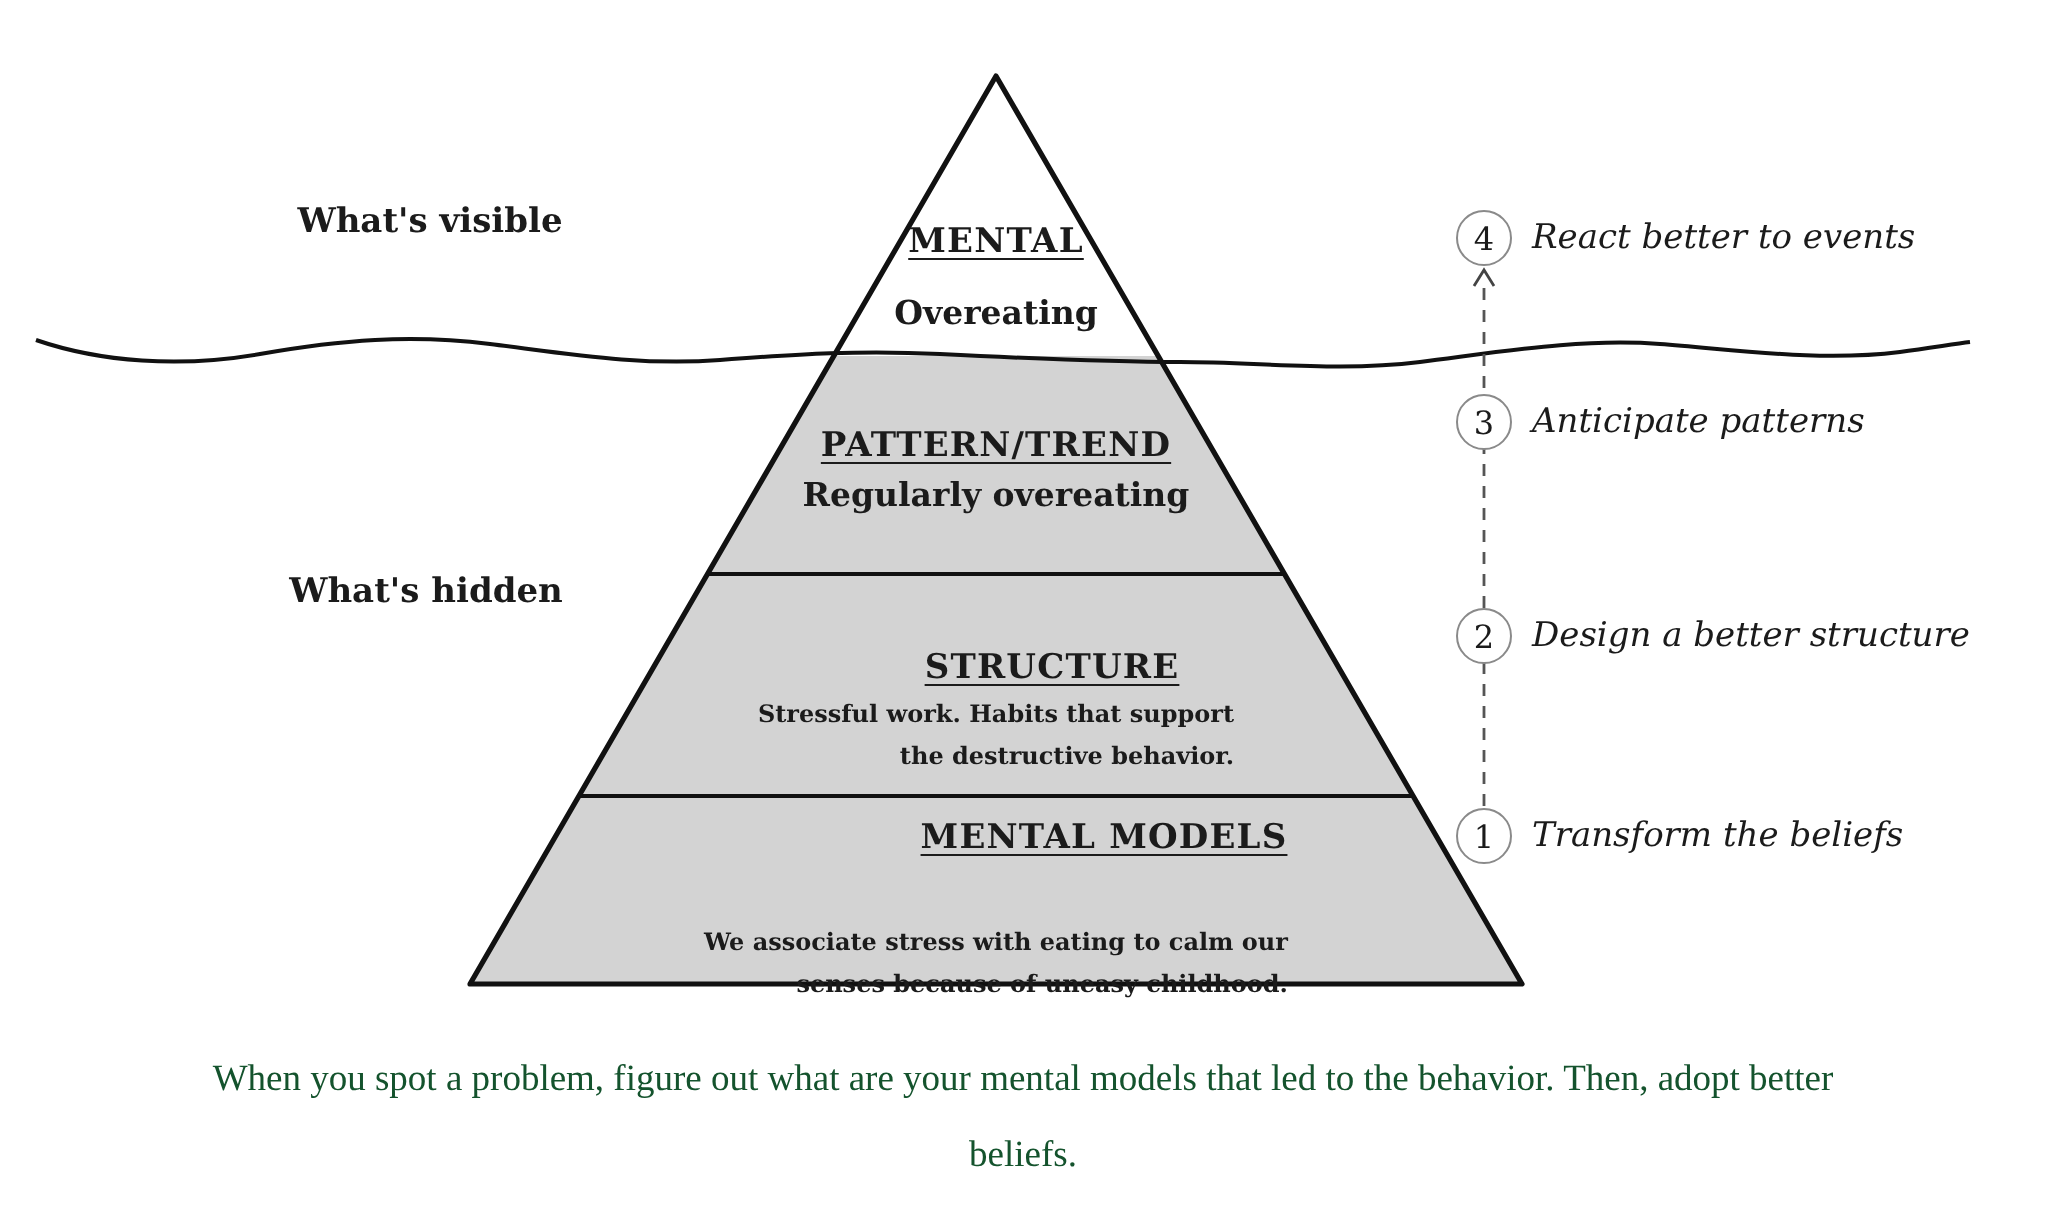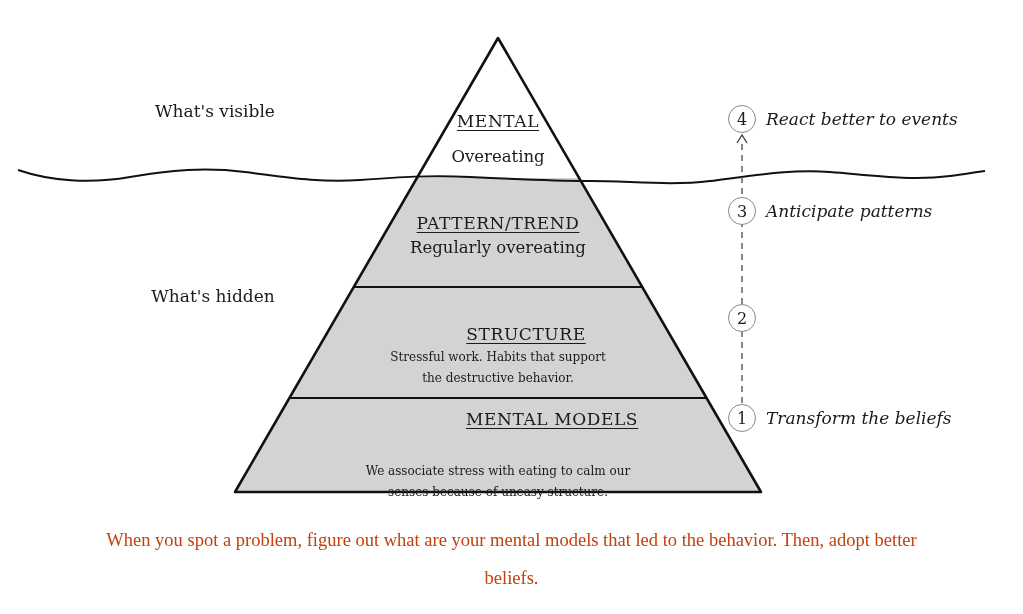--- a/index.html
+++ b/index.html
@@ -6,35 +6,35 @@
   .canvas{
     position:relative;
     width:1023px;height:614px;
     background:#ffffff;
     font-family:"DejaVu Serif", serif;
     color:#1b1b1b;
     overflow:hidden;
   }
   .layer-svg{position:absolute;left:0;top:0;z-index:0;}
   .abs{position:absolute;z-index:2;}
-  .ctr{transform:translateX(-50%);text-align:center;white-space:nowrap;}
+  .ctr{transform:translateX(-50%);text-align:right;white-space:nowrap;font-weight:bold;}
   .lvl-title{font-size:17px;letter-spacing:.6px;text-decoration:underline;text-underline-offset:3px;}
   .lvl-body{font-size:16.5px;}
   .lvl-body2{font-size:12px;line-height:21px;white-space:nowrap;}
   .side-label{font-size:17px;}
   .lev-row{position:absolute;z-index:2;display:flex;align-items:center;}
   .lev-circle{
     width:26px;height:26px;border:1px solid #8a8a8a;border-radius:50%;
     background:#ffffff;display:flex;align-items:center;justify-content:center;
     font-size:16px;color:#1b1b1b;flex:0 0 auto;
   }
   .lev-label{font-style:italic;font-size:17px;margin-left:10px;white-space:nowrap;}
   .caption{
     position:absolute;left:0;top:521px;width:1023px;z-index:2;
-    text-align:center;color:#c2410c;font-size:18.5px;line-height:38px;
+    text-align:center;color:#14532d;font-size:18.5px;line-height:38px;
     font-family:"Liberation Serif", serif;
   }
 </style>
 </head>
 <body>
 
 <div class="canvas">
 
   <svg class="layer-svg" width="1023" height="614" viewBox="0 0 1023 614">
 
@@ -71,33 +71,34 @@
 
   <div class="abs ctr lvl-title" style="left:498px;top:324px;margin-left:28px;">STRUCTURE</div>
   <div class="abs ctr lvl-body2" style="left:498px;top:347px;">
     <div>Stressful work. Habits that support</div>
     <div>the destructive behavior.</div>
   </div>
 
   <div class="abs ctr lvl-title" style="left:520px;top:409px;margin-left:32px;">MENTAL MODELS</div>
   <div class="abs ctr lvl-body2" style="left:498px;top:461px;">
     <div>We associate stress with eating to calm our</div>
-    <div>senses because of uneasy structure.</div>
+    <div>senses because of uneasy childhood.</div>
   </div>
 
   <div class="lev-row" style="left:728px;top:105px;">
     <div class="lev-circle">4</div>
     <div class="lev-label">React better to events</div>
   </div>
   <div class="lev-row" style="left:728px;top:197px;">
     <div class="lev-circle">3</div>
     <div class="lev-label">Anticipate patterns</div>
   </div>
   <div class="lev-row" style="left:728px;top:304px;">
     <div class="lev-circle">2</div>
+    <div class="lev-label">Design a better structure</div>
   </div>
   <div class="lev-row" style="left:728px;top:404px;">
     <div class="lev-circle">1</div>
     <div class="lev-label">Transform the beliefs</div>
   </div>
 
   <div class="caption">
     <div>When you spot a problem, figure out what are your mental models that led to the behavior. Then, adopt better</div>
     <div>beliefs.</div>
   </div>

